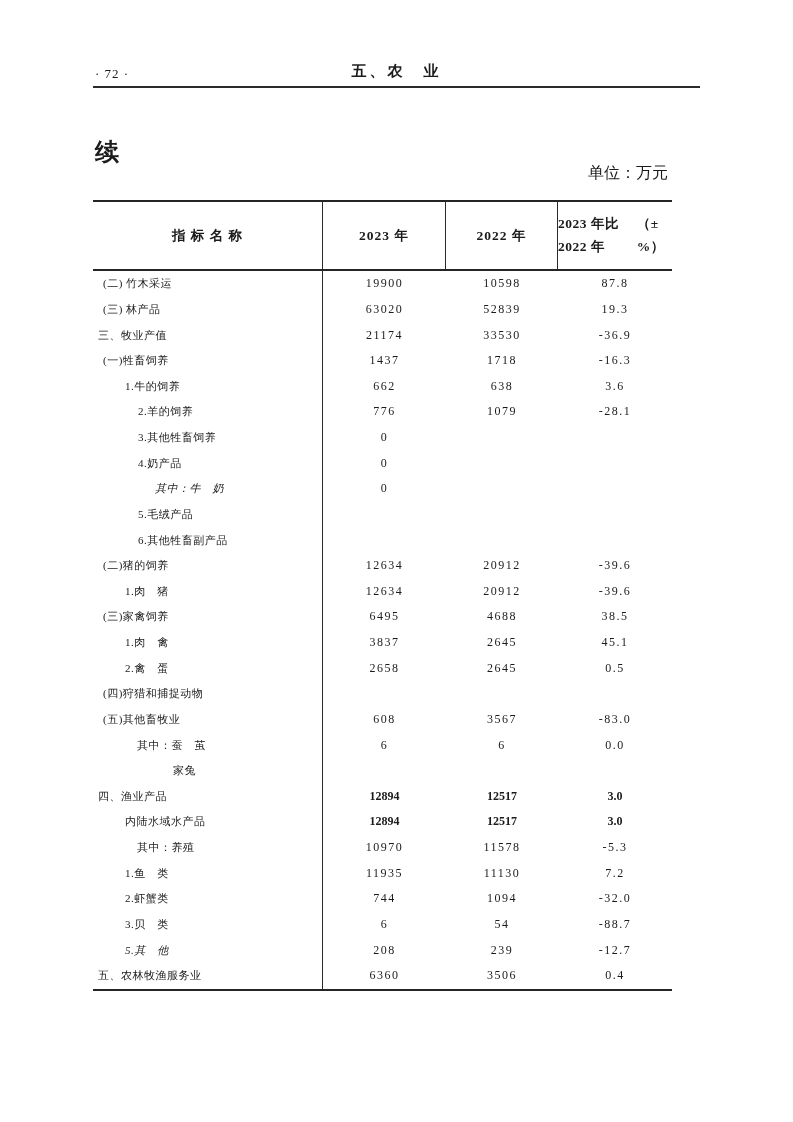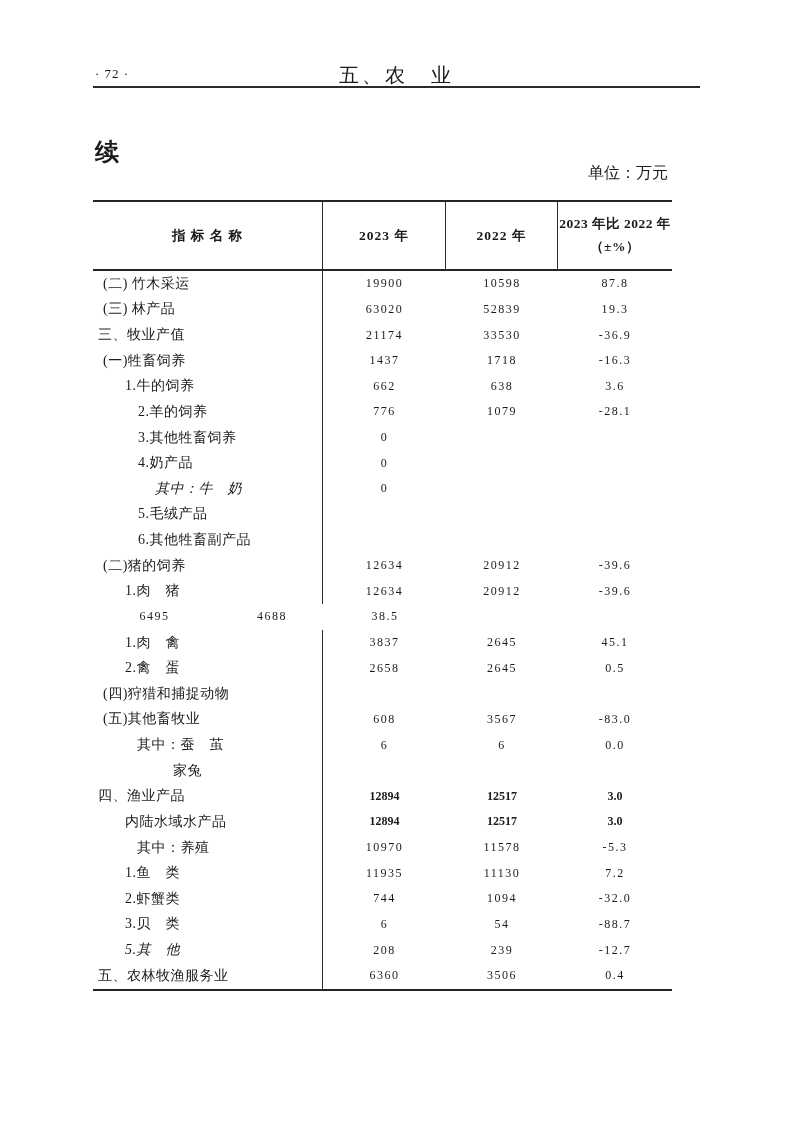--- a/index.html
+++ b/index.html
@@ -5,45 +5,45 @@
   html,body{margin:0;padding:0;background:#e8e8e8;}
   .page{
     position:relative;width:793px;height:1122px;background:#ffffff;
     font-family:"Liberation Serif","DejaVu Serif",serif;color:#1b1b1b;
     overflow:hidden;margin:0 auto;
   }
   
   .pageno{position:absolute;left:95px;top:66px;font-size:13px;letter-spacing:1px;}
   .chapter{
     position:absolute;left:93px;top:62px;width:607px;text-align:center;
-    font-weight:normal;font-size:20px;letter-spacing:3px;
+    font-weight:bold;font-size:15px;letter-spacing:3px;
   }
   .head-rule{position:absolute;left:93px;top:86px;width:607px;height:2px;background:#2b2b2b;}
   
   .continued{position:absolute;left:95px;top:136px;margin:0;font-size:24px;font-weight:bold;letter-spacing:1px;}
   
   .unit{position:absolute;left:93px;top:163px;width:575px;text-align:right;font-size:16px;}
   
   .table{position:absolute;left:93px;top:200px;width:579px;font-size:12.5px;}
   .thead{
     display:flex;height:71px;box-sizing:border-box;
     border-top:2px solid #252525;border-bottom:2px solid #252525;
   }
   .th{
     box-sizing:border-box;display:flex;align-items:center;justify-content:center;
     font-weight:bold;font-size:13.5px;letter-spacing:1px;
   }
   .th.c1{width:230px;border-right:1.5px solid #2b2b2b;}
   .th.c2{width:123px;border-right:1.5px solid #2b2b2b;}
   .th.c3{width:112px;border-right:1.5px solid #2b2b2b;}
-  .th.c4{width:114px;flex-direction:column;line-height:1.7;letter-spacing:0.5px;}
+  .th.c4{width:114px;flex-direction:row;line-height:1.7;letter-spacing:0.5px;}
   .tbody{border-bottom:2px solid #252525;}
   .tr{display:flex;height:25.64px;}
   .td{box-sizing:border-box;display:flex;align-items:center;}
-  .td.name{width:230px;border-right:1.5px solid #2b2b2b;font-size:14px;letter-spacing:0.5px;}
+  .td.name{width:230px;border-right:1.5px solid #2b2b2b;font-size:11px;letter-spacing:0.5px;}
   .td.num{justify-content:center;font-size:12px;letter-spacing:1.5px;}
   .td.y23{width:123px;}
   .td.y22{width:112px;}
   .td.pct{width:114px;}
   .td.num.emph{font-weight:bold;letter-spacing:0;}
 </style>
 </head>
 <body>
 
 <div class="page">
@@ -139,20 +139,21 @@
           <div class="td num y22">20912</div>
           <div class="td num pct">-39.6</div>
         </div>
         <div class="tr">
           <div class="td name" style="padding-left: 32px;">1.肉　猪</div>
           <div class="td num y23">12634</div>
           <div class="td num y22">20912</div>
           <div class="td num pct">-39.6</div>
         </div>
         <div class="tr">
+          <div class="td name" style="padding-left: 10px;">(三)家禽饲养</div>
           <div class="td num y23">6495</div>
           <div class="td num y22">4688</div>
           <div class="td num pct">38.5</div>
         </div>
         <div class="tr">
           <div class="td name" style="padding-left: 32px;">1.肉　禽</div>
           <div class="td num y23">3837</div>
           <div class="td num y22">2645</div>
           <div class="td num pct">45.1</div>
         </div>

